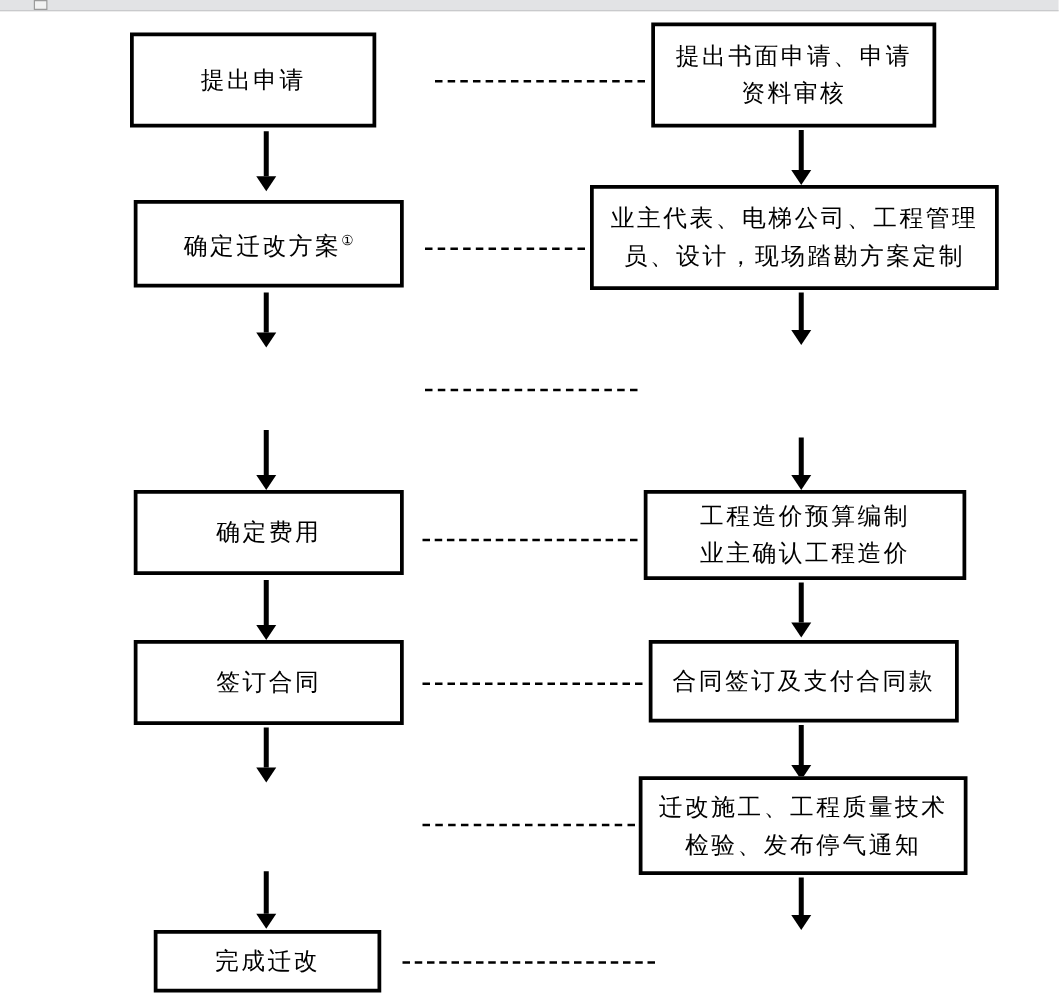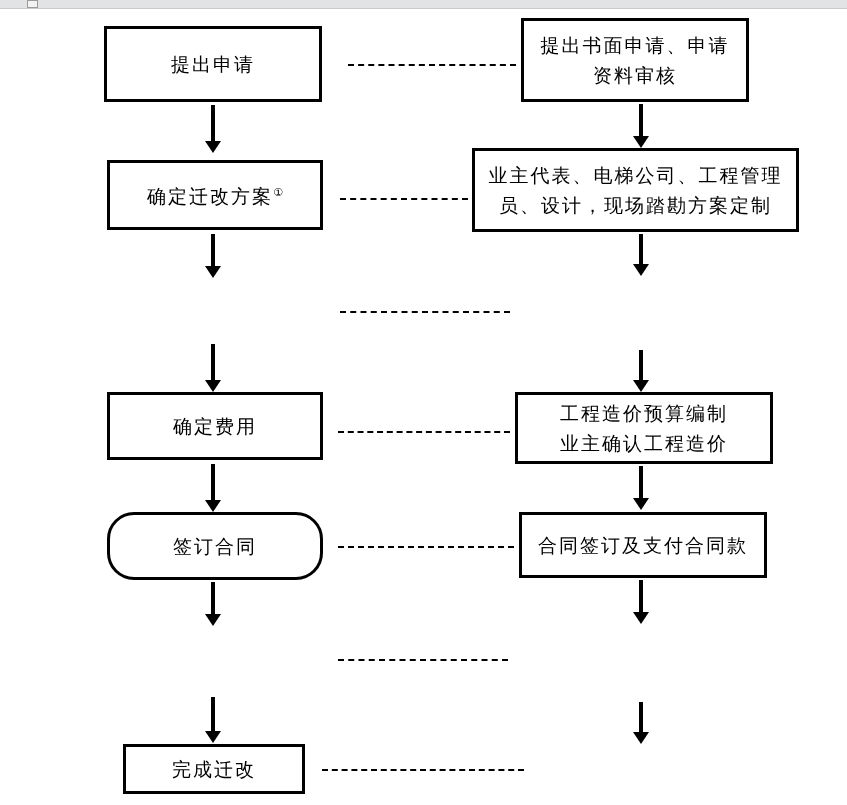--- a/index.html
+++ b/index.html
@@ -102,21 +102,21 @@
 </style>
 </head>
 <body>
 
 <div id="page-top-strip">
   <div id="page-top-marker"></div>
 </div>
 
 <div id="canvas">
 
-  <div class="node" style="left:104px; top:26px; width:218px; height:76px;">
+  <div class="node" style="left:104px; top:26px; width:197px; height:76px;">
     <span class="node-label">提出申请</span>
   </div>
 
   <div class="node" style="left:521px; top:18px; width:228px; height:84px;">
     <span class="node-label">提出书面申请、申请
 资料审核</span>
   </div>
 
   <div class="dashed-link" style="left:348px; top:64px; width:168px;"></div>
 
@@ -179,41 +179,45 @@
   <div class="arrow" style="left:197px; top:464px; width:32px; height:48px;">
     <div class="shaft" style="height:36px;"></div>
     <div class="head"></div>
   </div>
 
   <div class="arrow" style="left:625px; top:466px; width:32px; height:44px;">
     <div class="shaft" style="height:32px;"></div>
     <div class="head"></div>
   </div>
 
-  <div class="node" style="left:107px; top:512px; width:216px; height:68px;border-radius:27px;">
+  <div class="node" style="left:107px; top:512px; width:216px; height:68px;">
     <span class="node-label">签订合同</span>
   </div>
 
   <div class="node" style="left:519px; top:512px; width:248px; height:66px;">
     <span class="node-label">合同签订及支付合同款</span>
   </div>
 
   <div class="dashed-link" style="left:338px; top:546px; width:176px;"></div>
 
   <div class="arrow" style="left:197px; top:582px; width:32px; height:44px;">
     <div class="shaft" style="height:32px;"></div>
     <div class="head"></div>
   </div>
 
   <div class="arrow" style="left:625px; top:580px; width:32px; height:44px;">
     <div class="shaft" style="height:32px;"></div>
     <div class="head"></div>
   </div>
 
 
+  <div class="node" style="left:511px; top:621px; width:263px; height:79px;">
+    <span class="node-label">迁改施工、工程质量技术
+检验、发布停气通知</span>
+  </div>
 
   <div class="dashed-link" style="left:338px; top:659px; width:170px;"></div>
 
   <div class="arrow" style="left:197px; top:697px; width:32px; height:46px;">
     <div class="shaft" style="height:34px;"></div>
     <div class="head"></div>
   </div>
 
   <div class="arrow" style="left:625px; top:702px; width:32px; height:42px;">
     <div class="shaft" style="height:30px;"></div>

